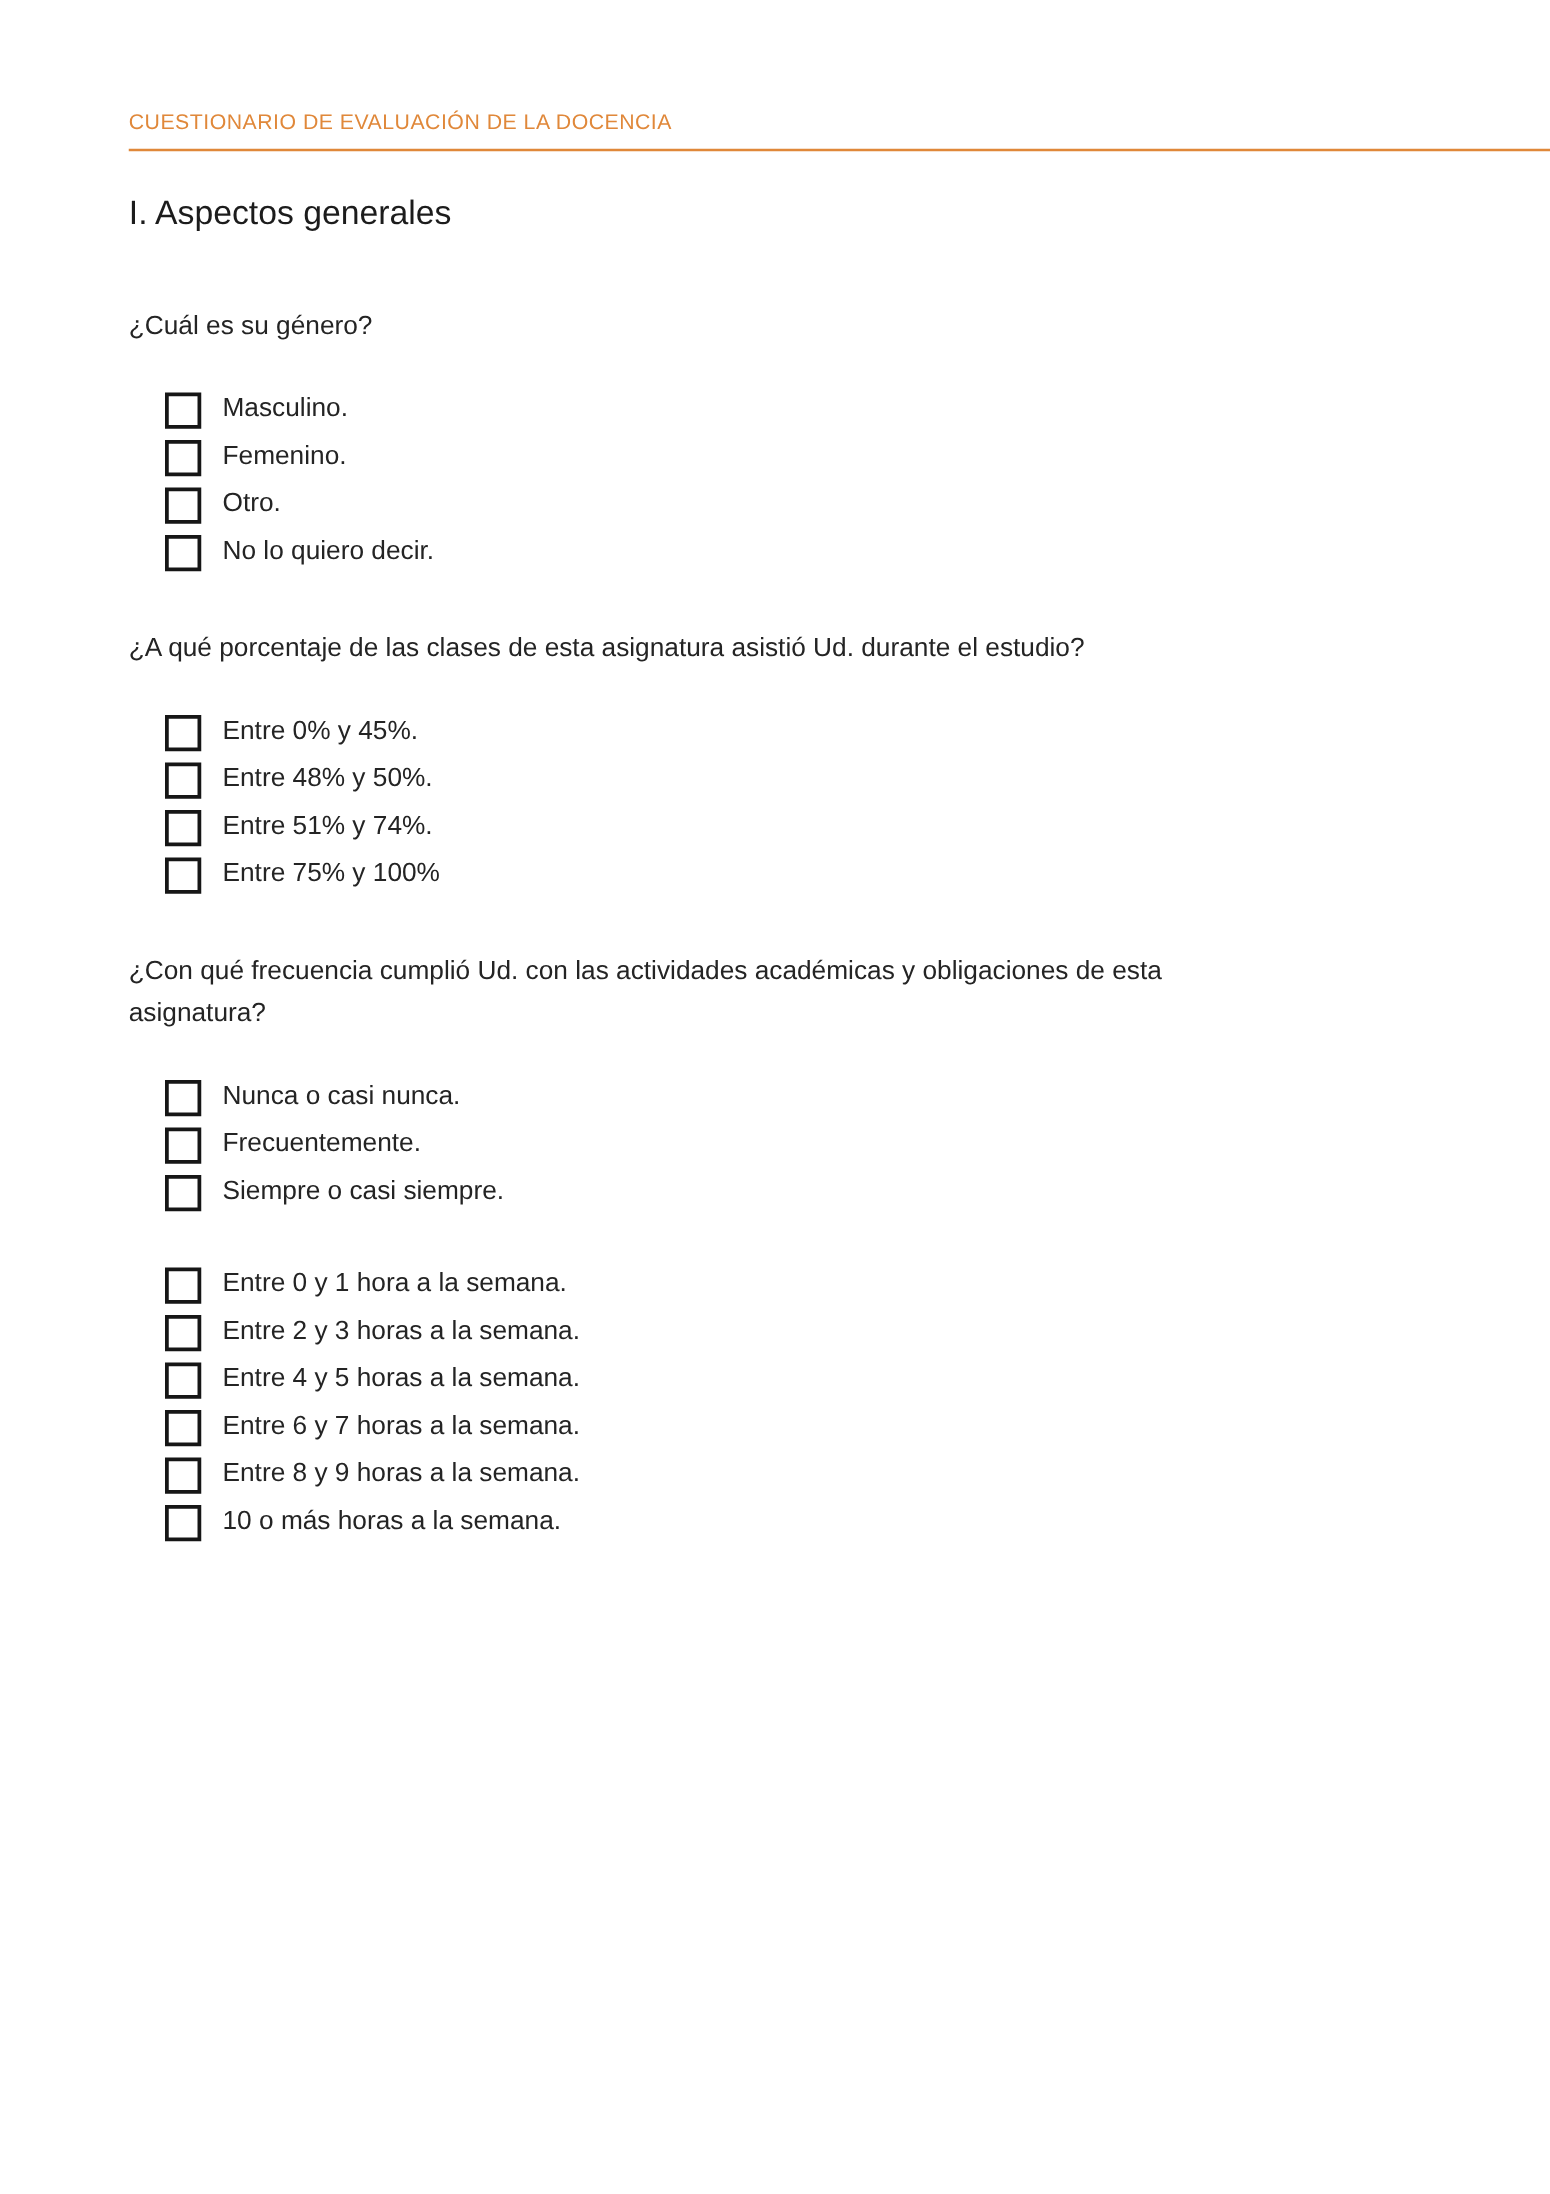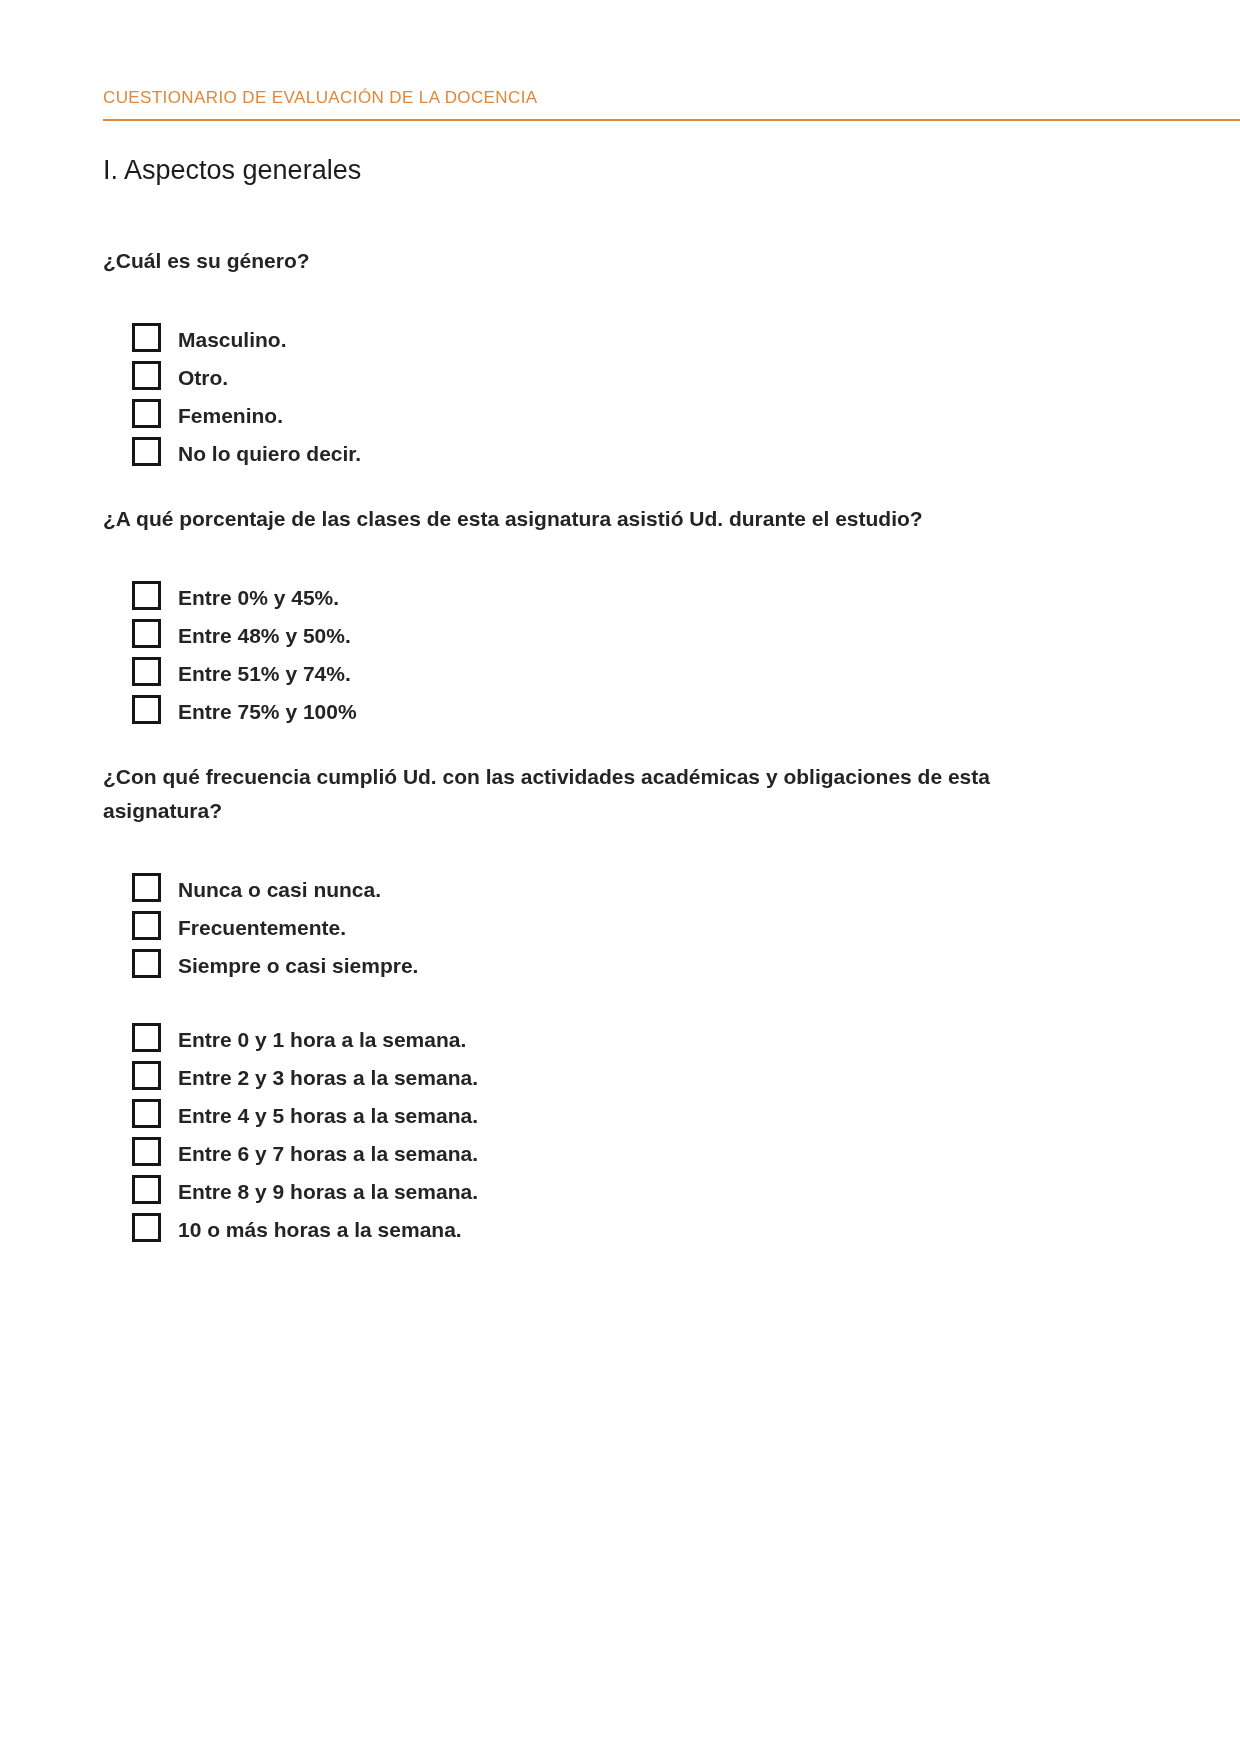--- a/index.html
+++ b/index.html
@@ -26,34 +26,34 @@
     border-top: 2px solid #E0883A;
     margin: 11px 0 0 0;
   }
   .section-title {
     font-size: 27px;
     font-weight: 400;
     color: #1c1c1c;
     margin: 34px 0 0 0;
     line-height: 1.15;
   }
-  .question { margin: 36px 0 0 0; font-weight: bold; }
+  .question { margin: 36px 0 0 0; }
   .question.first { margin-top: 58px; }
   .question-text {
     font-size: 21px;
     line-height: 1.65;
     margin: 0;
     max-width: 980px;
     white-space: pre-line;
     color: #242424;
   }
   .options { margin: 35px 0 0 29px; }
   .option {
     display: flex;
-    align-items: flex-end;
+    align-items: flex-start;
     height: 38px;
   }
   .checkbox {
     width: 23px;
     height: 23px;
     border: 3px solid #161616;
     background: #ffffff;
     margin-right: 17px;
     flex: none;
     display: inline-block;
@@ -76,25 +76,25 @@
 
   <section class="question first">
     <p class="question-text">¿Cuál es su género?</p>
     <div class="options">
       <div class="option">
         <span class="checkbox"></span>
         <span class="option-label">Masculino.</span>
       </div>
       <div class="option">
         <span class="checkbox"></span>
-        <span class="option-label">Otro.</span>
+        <span class="option-label">Femenino.</span>
       </div>
       <div class="option">
         <span class="checkbox"></span>
-        <span class="option-label">Femenino.</span>
+        <span class="option-label">Otro.</span>
       </div>
       <div class="option">
         <span class="checkbox"></span>
         <span class="option-label">No lo quiero decir.</span>
       </div>
     </div>
   </section>
 
   <section class="question">
     <p class="question-text">¿A qué porcentaje de las clases de esta asignatura asistió Ud. durante el estudio?</p>

